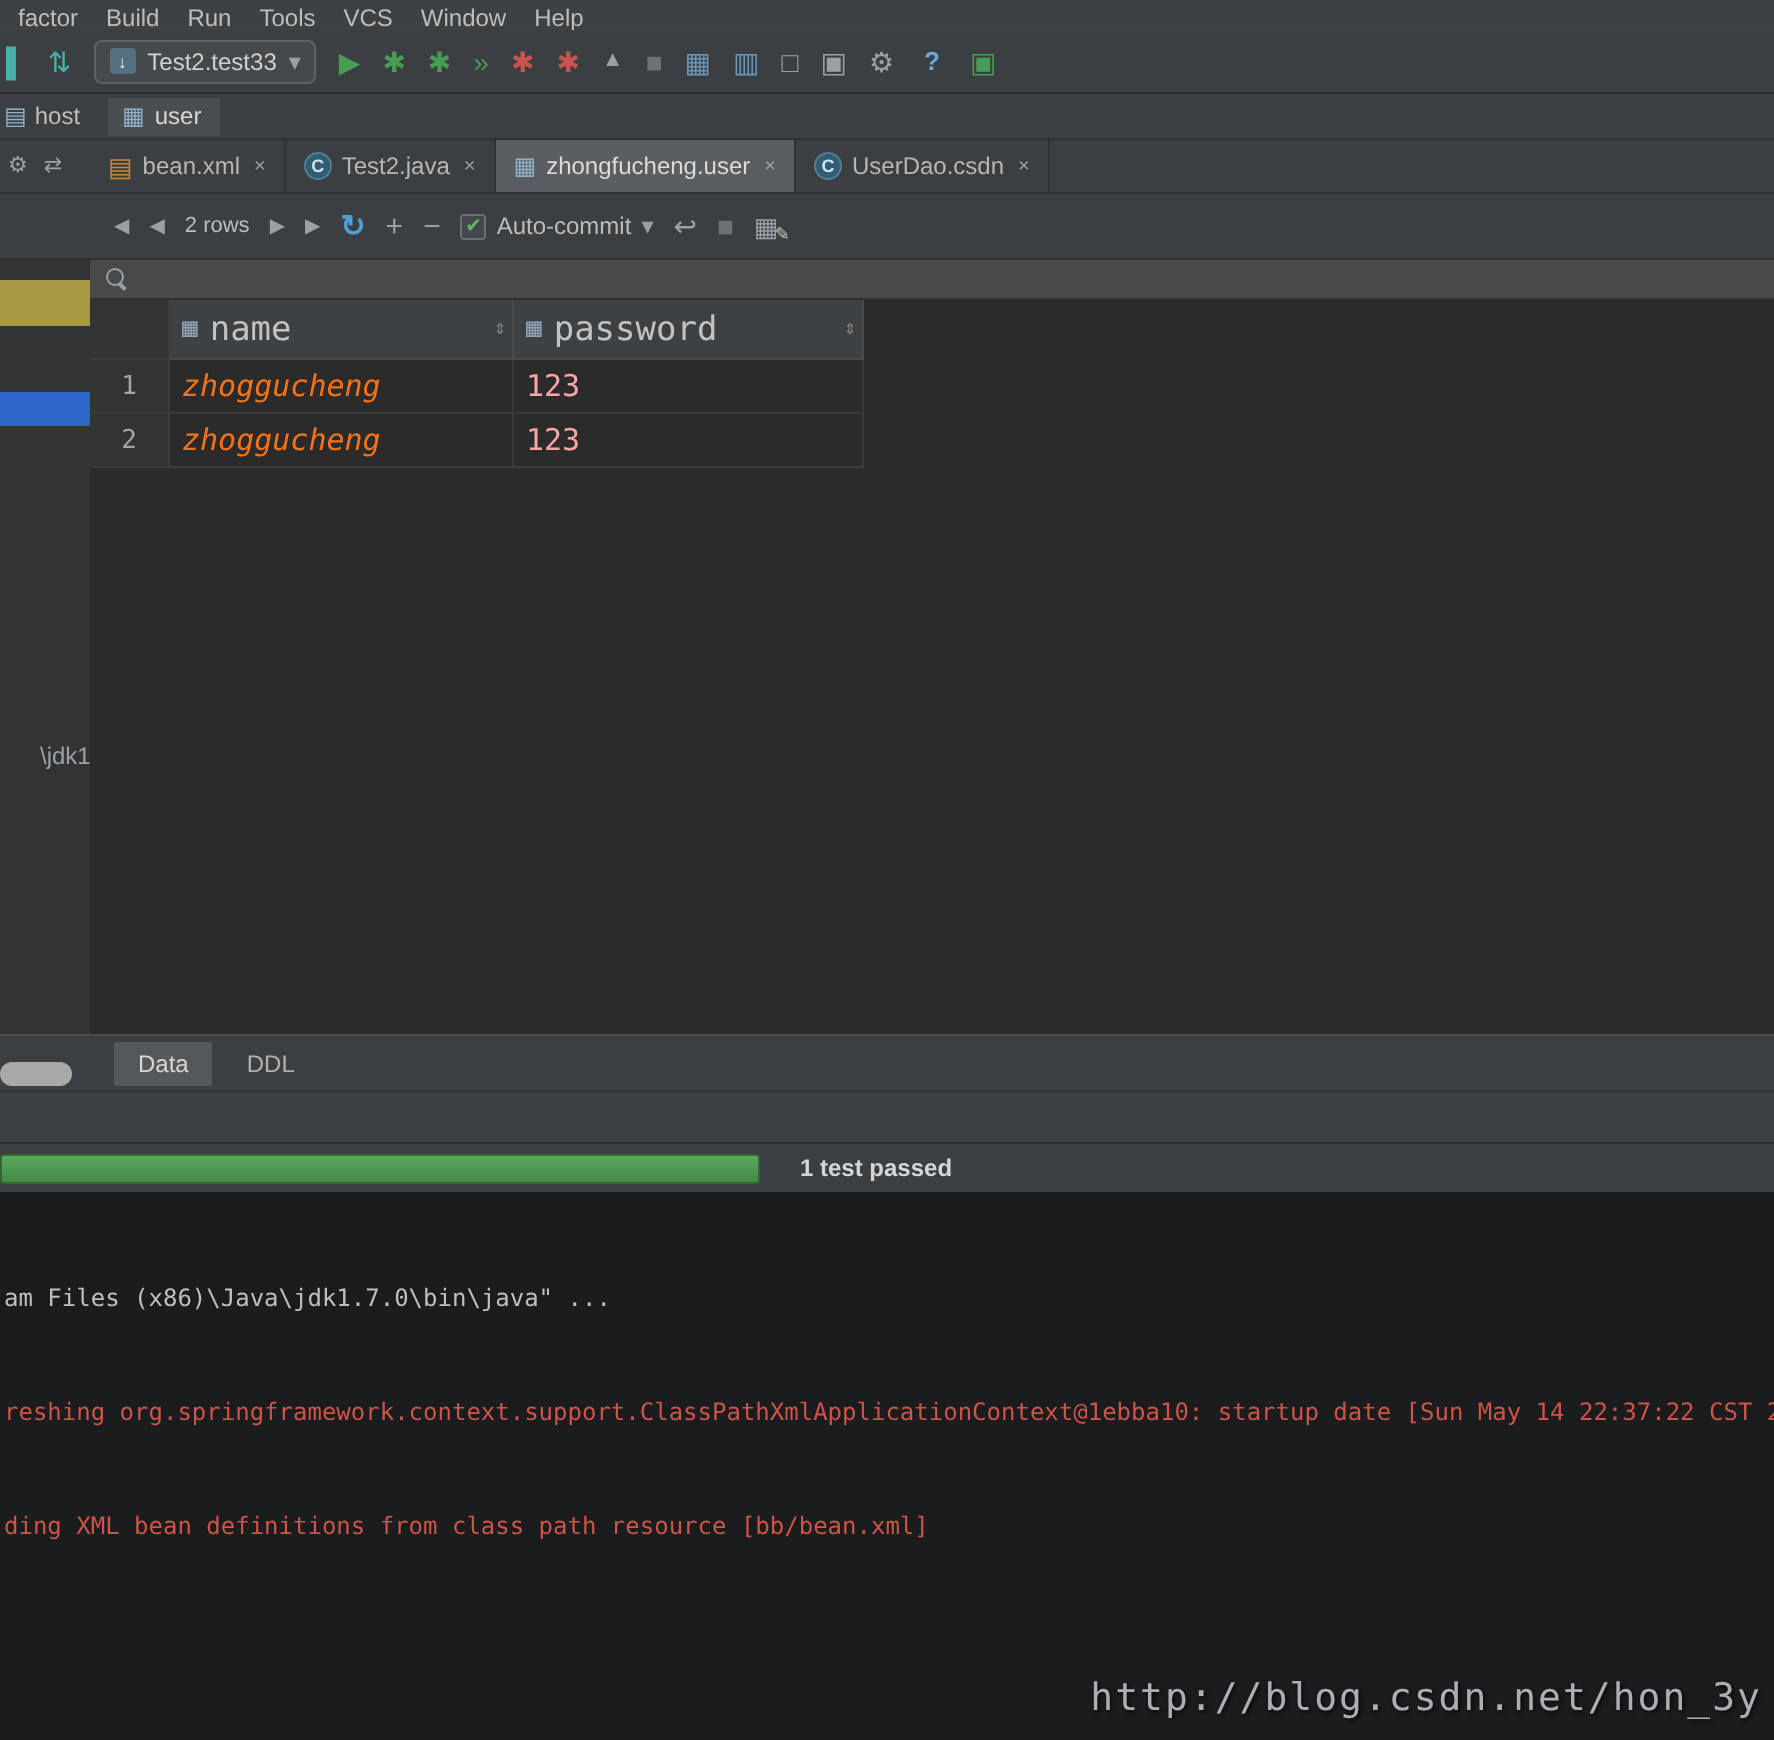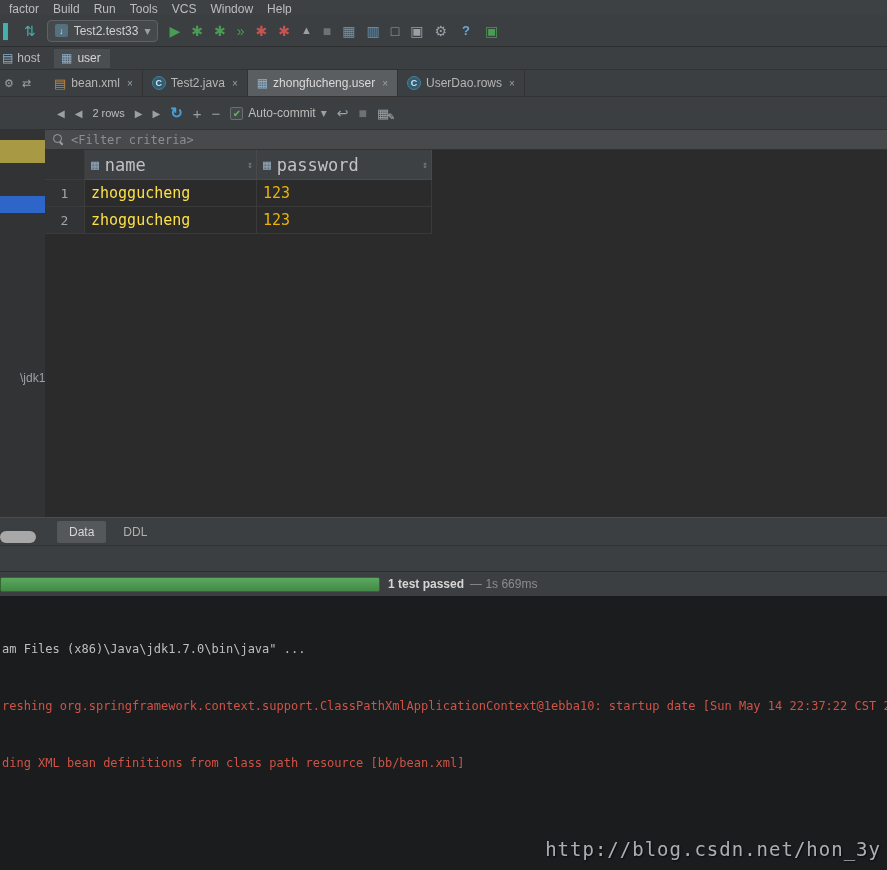--- a/index.html
+++ b/index.html
@@ -146,22 +146,22 @@
   .td-num {
     width:40px; background:#313335; border-right:1px solid #3c3c3c; border-bottom:1px solid #3a3a3a;
     color:#a0a5aa; font-family:"DejaVu Sans Mono", monospace; font-size:13px;
     display:flex; align-items:center; justify-content:center; cursor:pointer;
   }
   .td {
     border-right:1px solid #3a3a3a; border-bottom:1px solid #3a3a3a;
     font-family:"DejaVu Sans Mono", monospace; font-size:15px;
     line-height:26px; padding-left:6px; cursor:pointer; overflow:hidden;
   }
-  .td.name { width:172px; color:#fde047; }
-  .td.pass { width:175px; color:#eab308; }
+  .td.name { width:172px; color:#f97316;font-style:italic; }
+  .td.pass { width:175px; color:#fca5a5; }
 
   
   #bottom-tabs {
     position:absolute; top:517px; left:0; right:0; height:28px;
     background:#3c3f41; border-top:1px solid #4a4d4f;
     display:flex; align-items:center; gap:5px; padding-left:57px; font-size:12px;
   }
   .btab { padding:4px 12px; border-radius:2px; cursor:pointer; color:#b0b0b0; }
   .btab.active { background:#55585a; color:#d6d6d6; }
 
@@ -171,21 +171,21 @@
   }
 
   #gap-band { position:absolute; top:545px; left:0; right:0; height:26px; background:#3c3f41; border-top:1px solid #323232; }
 
   
   #test-bar { position:absolute; top:571px; left:0; right:0; height:25px; background:#3c3f41; border-top:1px solid #2b2d2f; }
   #test-progress {
     position:absolute; left:0; top:5px; width:380px; height:15px; border-radius:2px;
     background:linear-gradient(#5aa85e, #438a47); border:1px solid #34672f;
   }
-  #test-text { position:absolute; left:388px; top:5px; display:flex; gap:6px; font-size:12px; }
+  #test-text { position:absolute; left:400px; top:5px; display:flex; gap:6px; font-size:12px;flex-direction:column; }
   #test-text .passed { color:#d6d6d6; font-weight:bold; }
   #test-text .time { color:#8c8c8c; }
 
   
   #console {
     position:absolute; top:596px; left:0; right:0; bottom:0;
     background:#1b1c1e; padding:6px 0 0 2px;
     font-family:"DejaVu Sans Mono", monospace; font-size:12px; line-height:19px;
     white-space:pre; overflow:hidden;
   }
@@ -263,21 +263,21 @@
     <span>Test2.java</span>
     <span class="close">×</span>
   </div>
   <div class="tab active">
     <span class="grid-glyph">▦</span>
     <span>zhongfucheng.user</span>
     <span class="close">×</span>
   </div>
   <div class="tab">
     <span class="class-ico">C</span>
-    <span>UserDao.rows</span>
+    <span>UserDao.csdn</span>
     <span class="close">×</span>
   </div>
 </div>
 
 <div id="main">
   <div id="gutter">
     <div class="gutter-top"></div>
     <div class="yellow-node"></div>
     <div class="blue-node"></div>
     <div class="path-frag">\jdk1.7.</div>
@@ -302,21 +302,20 @@
       <span class="tico gray">↩</span>
       <span class="tico dim">■</span>
       <div class="stack-ico">
         <span class="base">▦</span>
         <span class="over">✎</span>
       </div>
     </div>
 
     <div id="filter-row">
       <span class="magnifier"></span>
-      <input id="filter-input" type="text" placeholder="&lt;Filter criteria&gt;" style="">
     </div>
 
     <div id="table-wrap">
       <div class="thead">
         <div class="th-num"></div>
         <div class="th name">
           <span class="hicon">▦</span>
           <span>name</span>
           <span class="sorter">⇕</span>
         </div>

